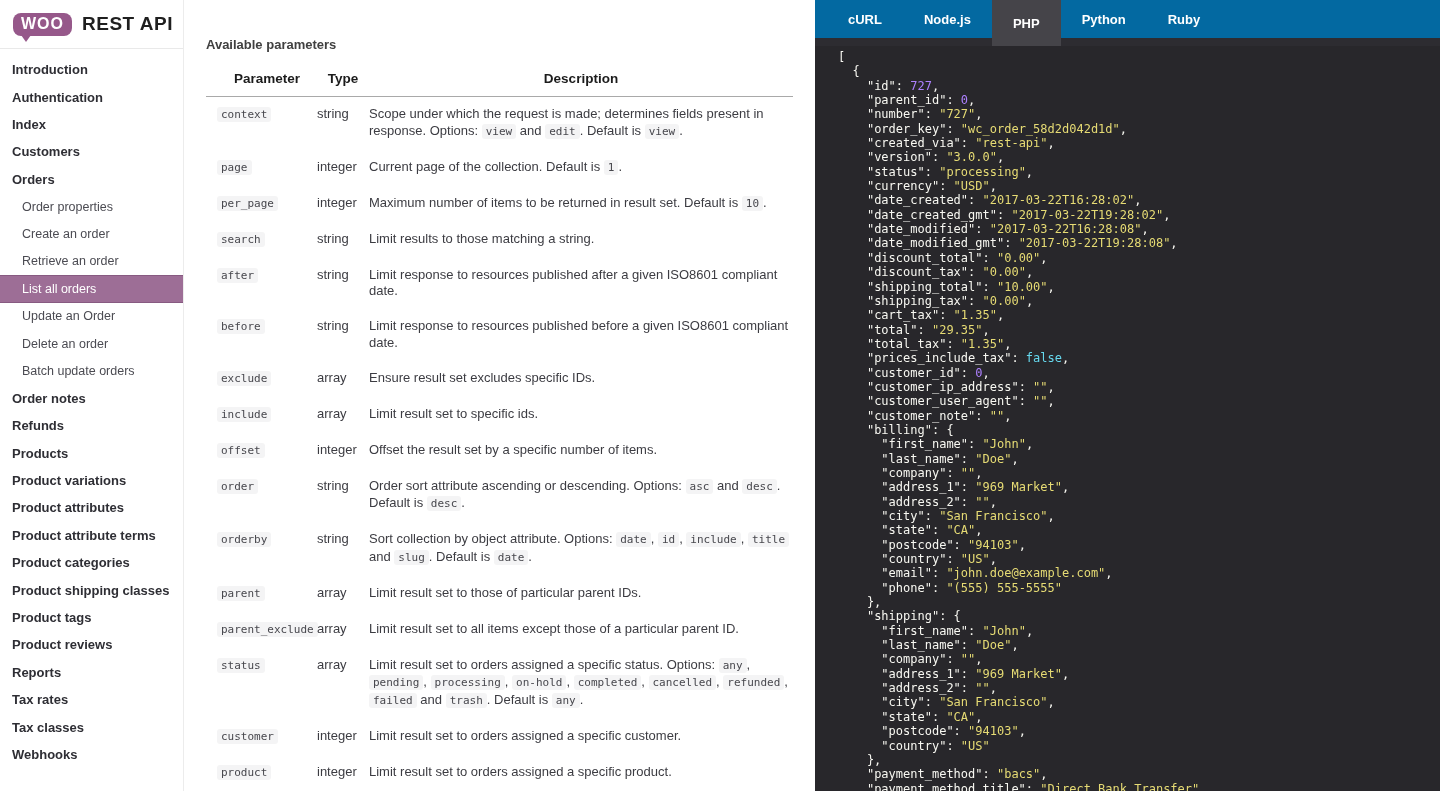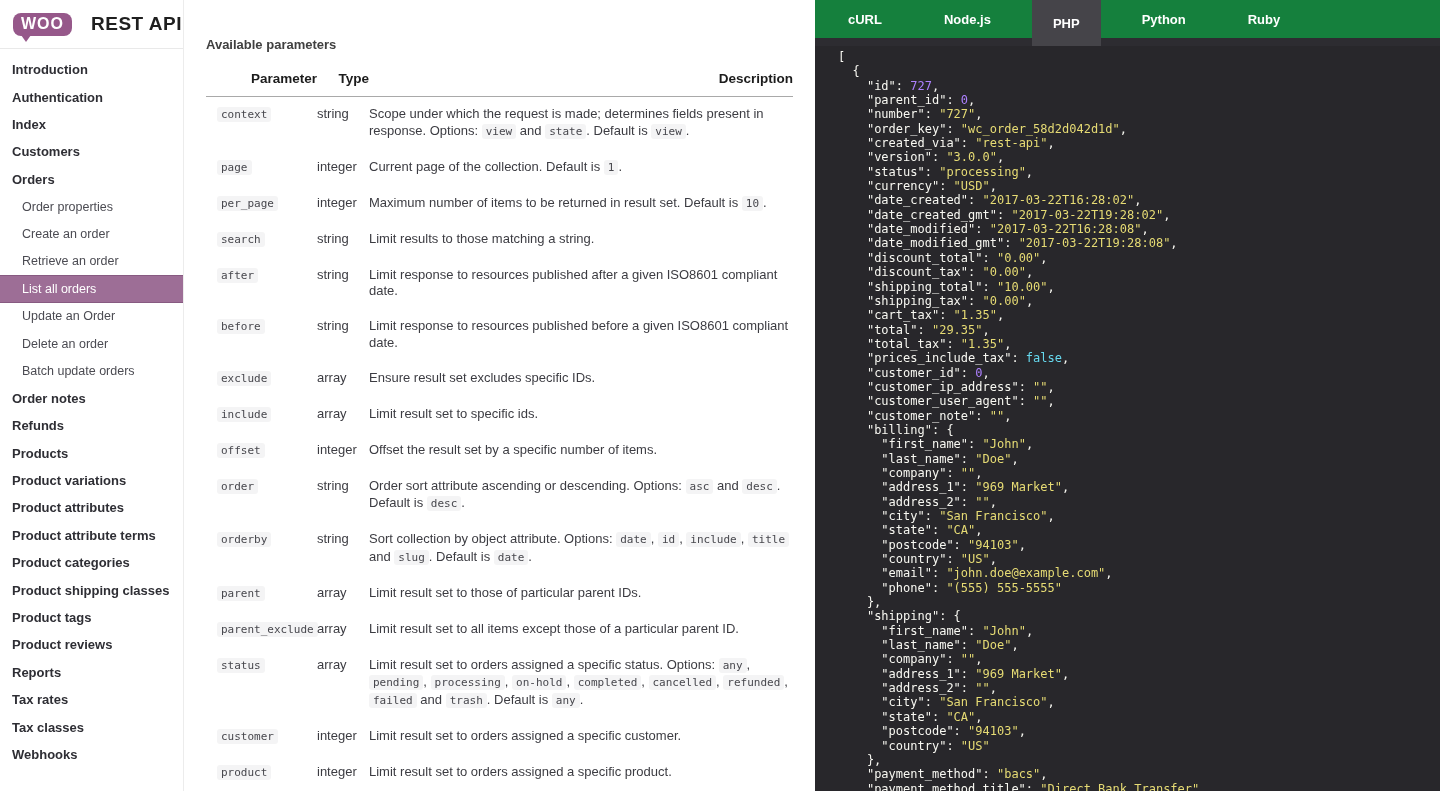--- a/index.html
+++ b/index.html
@@ -7,43 +7,43 @@
   body { font-family: "Liberation Sans", sans-serif; background:#fff; }
   .page { display:flex; width:1440px; height:791px; }
 
   
   .sidebar { width:184px; flex:0 0 184px; background:#fff; border-right:1px solid #ececec; }
   .logo-row { height:49px; display:flex; align-items:center; gap:10px; padding-left:13px; border-bottom:1px solid #e9e9e9; }
   .woo-badge { position:relative; background:#96588a; color:#fff; border-radius:8px; padding:2px 8px 3px;
                font-weight:bold; font-size:16px; letter-spacing:1px; }
   .woo-badge::after { content:""; position:absolute; left:8px; bottom:-6px; width:0; height:0;
                border-left:5px solid transparent; border-right:5px solid transparent; border-top:7px solid #96588a; }
-  .brand-text { font-size:19px; font-weight:bold; color:#1f1f1f; letter-spacing:.5px; white-space:nowrap;margin-left:9px; }
+  .brand-text { font-size:19px; font-weight:bold; color:#1f1f1f; letter-spacing:.5px; white-space:nowrap; }
   .nav { padding-top:7px; }
   .nav-item { height:27.4px; display:flex; align-items:center; padding-left:12px;
               font-size:13px; font-weight:bold; color:#2e2e34; cursor:pointer; white-space:nowrap; }
   .nav-item.sub { padding-left:22px; font-weight:normal; font-size:12.5px; color:#4b4b52; }
   .nav-item.active { background:#9d6e96; color:#fff; border-top:1px solid #875a81; border-bottom:1px solid #875a81; }
 
   
   .main { flex:1 1 auto; background:#fff; padding:37px 22px 0 22px; overflow:hidden; }
   .section-title { font-size:13px; font-weight:bold; color:#404040; margin-bottom:13px; }
   table.params { border-collapse:collapse; width:587px; table-layout:fixed; }
-  th { text-align:right; font-size:13.5px; color:#1c1c1c; padding:6px 0 10px 0; border-bottom:1px solid #a9a9a9; }
+  th { text-align:center; font-size:13.5px; color:#1c1c1c; padding:6px 0 10px 0; border-bottom:1px solid #a9a9a9; }
   th.c-param { width:111px; padding-left:11px; }
   th.c-type  { width:52px; }
   td { vertical-align:top; padding:9px 0 9.5px 0; font-size:13px; color:#3c3c42; line-height:16.5px; }
   td.param { padding-left:11px; }
   tbody tr:last-child td { border-bottom:1px solid #dcdcdc; }
   .pill { font-family:"DejaVu Sans Mono", monospace; font-size:11px; background:#f4f4f5; color:#47474d;
           padding:1px 4px; border-radius:3px; white-space:nowrap;margin-top:8px; }
 
   
   .codepanel { width:625px; flex:0 0 625px; background:#28272b; display:flex; flex-direction:column; overflow:hidden; }
-  .tabs { height:38px; flex:0 0 38px; background:#15803d; display:flex; align-items:stretch; padding-left:12px; position:relative; z-index:2;gap:20px; }
+  .tabs { height:38px; flex:0 0 38px; background:#0369a1; display:flex; align-items:stretch; padding-left:12px; position:relative; z-index:2; }
   .tab { display:flex; align-items:center; padding:0 21px; color:#fff; font-size:13px; font-weight:bold; cursor:pointer; height:38px; }
   .tab.active { background:#454449; height:46px; }
   .tabs-under { height:8px; flex:0 0 8px; background:#2d2c31; position:relative; z-index:1; }
   .code { flex:1 1 auto; padding:4px 0 0 23px; font-family:"DejaVu Sans Mono", monospace; font-size:12px;
           line-height:14.35px; white-space:pre; color:#f8f8f2; overflow:hidden; }
   .cl { height:14.35px; }
   .tk-k { color:#f8f8f2; }
   .tk-s { color:#e6db74; }
   .tk-n { color:#ae81ff; }
   .tk-b { color:#66d9ef; }
@@ -96,21 +96,21 @@
         <tr>
           <th class="c-param">Parameter</th>
           <th class="c-type">Type</th>
           <th class="c-desc">Description</th>
         </tr>
       </thead>
       <tbody>
           <tr>
             <td class="param"><code class="pill">context</code></td>
             <td>string</td>
-            <td>Scope under which the request is made; determines fields present in response. Options: <code class="pill">view</code> and <code class="pill">state</code>. Default is <code class="pill">view</code>.</td>
+            <td>Scope under which the request is made; determines fields present in response. Options: <code class="pill">view</code> and <code class="pill">edit</code>. Default is <code class="pill">view</code>.</td>
           </tr>
           <tr>
             <td class="param"><code class="pill">page</code></td>
             <td>integer</td>
             <td>Current page of the collection. Default is <code class="pill">1</code>.</td>
           </tr>
           <tr>
             <td class="param"><code class="pill">per_page</code></td>
             <td>integer</td>
             <td>Maximum number of items to be returned in result set. Default is <code class="pill">10</code>.</td>

